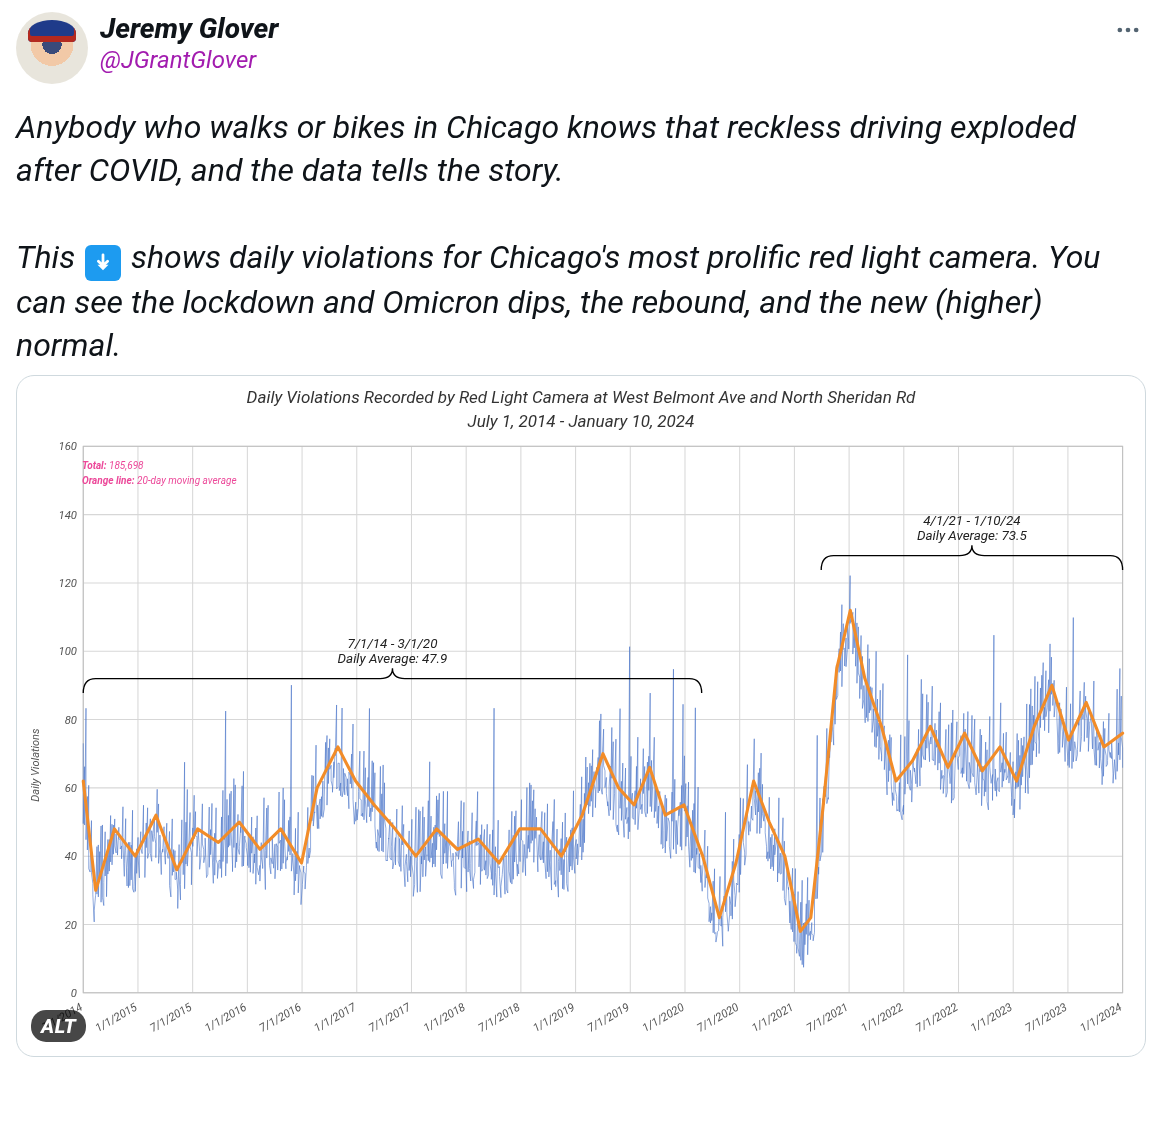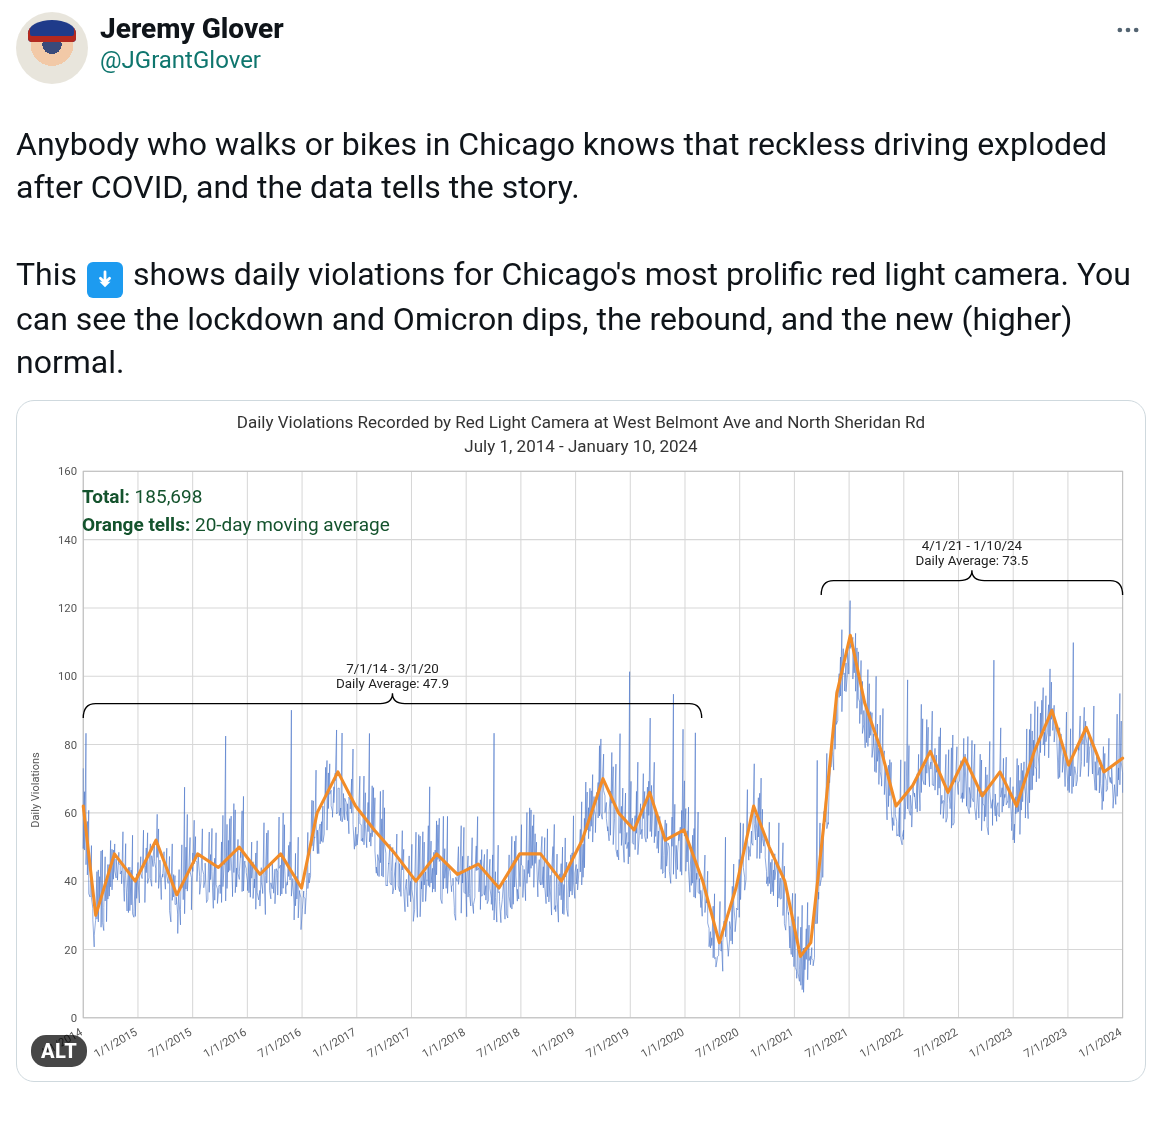--- a/index.html
+++ b/index.html
@@ -3,59 +3,59 @@
 <meta charset="utf-8">
 <style>
   * { box-sizing: border-box; }
   body {
     margin: 0;
     font-family: -apple-system, BlinkMacSystemFont, "Segoe UI", Roboto, Helvetica, Arial, sans-serif;
     background: #fff;
     color: #0f1419;
     width: 1162px;
   }
-  .tweet { padding: 12px 16px 0 16px; }
+  .tweet { padding: 12px 16px 0 16px; font-style: italic; }
   .header { display: flex; align-items: flex-start; gap: 12px; }
   .avatar {
     width: 72px; height: 72px; border-radius: 50%; flex-shrink: 0;
     background: radial-gradient(circle at 50% 45%, #3a4a7a 0 18%, #f2c9a7 18% 40%, #e8e5dc 40% 100%);
     position: relative; overflow: hidden;
   }
   .avatar::after{
     content:""; position:absolute; top:8px; left:12px; width:48px; height:22px;
     background:#1f3b8a; border-radius:50% 50% 4px 4px / 60% 60% 4px 4px;
     box-shadow: 0 -4px 0 2px #b4291f inset;
   }
   .names { display:flex; flex-direction:column; margin-top:2px;}
   .display-name { font-size: 28px; font-weight: 800; line-height:1.1; color:#0f1419;}
-  .handle { font-size: 24px; color:#0f766e; line-height:1.3;}
+  .handle { font-size: 24px; color:#a21caf; line-height:1.3;}
   .more { margin-left:auto; color:#536471; padding:4px;}
   .more svg { display:block; }
-  .body-text { margin-top: 39px; font-size: 32px; line-height: 1.35; color:#0f1419; white-space: pre-wrap;}
+  .body-text { margin-top: 22px; font-size: 32px; line-height: 1.35; color:#0f1419; white-space: pre-wrap;}
   .emoji-box{
     display:inline-flex; align-items:center; justify-content:center;
     width:36px; height:36px; background:#1d9bf0; border-radius:6px; vertical-align:-6px; margin:0 2px;
   }
   .emoji-box svg{display:block;}
   .card {
-    margin-top: 16px;
+    margin-top: 8px;
     border: 1px solid #cfd9de;
     border-radius: 18px;
     overflow: hidden;
     position: relative;
     background:#fff;
   }
   .chart-wrap{ padding: 6px 10px 2px 10px; }
   .chart-title{ text-align:center; font-size:17px; color:#333; line-height:1.4; margin:4px 0 2px 0;}
   .plot-row{display:flex;}
   .ylab{ writing-mode:vertical-rl; transform:rotate(180deg); font-size:11px; color:#555; text-align:center; padding:0 2px 40px 0;}
   .plot{ flex:1; position:relative; }
   svg.chart{ display:block; width:100%; height:auto; }
   .legend-box{
-    position:absolute; top:22px; left:40px; font-size:19px; color:#14532d; line-height:1.5;
+    position:absolute; top:22px; left:40px; font-size:10px; color:#ec4899; line-height:1.5;
     background:rgba(255,255,255,0); max-width:460px;
   }
   .legend-box b{font-weight:700;}
   .alt-badge{
     position:absolute; left:14px; bottom:14px;
     background:rgba(0,0,0,0.72); color:#fff; font-size:20px; font-weight:800;
     padding:4px 10px; border-radius:15px; letter-spacing:0.5px;
   }
   text.tick{ font-size:11px; fill:#555; }
   text.xtick{ font-size:11px; fill:#555; }
@@ -159,20 +159,20 @@
               <path d="M40 334.625L52.096000000000004 440.625L70.24 381L90.4 407.5L110.56 367.75L130.72 420.75L150.88 381L171.04 394.25L191.2 374.375L211.36 400.875L231.52 381L251.67999999999998 414.125L266.8 341.25L286.96000000000004 301.5L304.096 334.625L322.24 357.8125L342.4 381L362.56 407.5L382.72 381L402.88 400.875L423.04 390.9375L443.20000000000005 414.125L463.35999999999996 381L483.52 381L503.68 407.5L523.8399999999999 367.75L544 308.125L559.12 341.25L574.24 357.8125L589.36 321.375L604.48 367.75L622.6239999999999 357.8125L640.768 407.5L656.896 467.125L673.024 414.125L690.16 334.625L705.2800000000001 374.375L720.4000000000001 407.5L735.52 480.375L745.5999999999999 467.125L757.6959999999999 357.8125L770.8 225.3125L783.904 169.00000000000003L798.016 235.25000000000003L814.144 281.625L828.2560000000001 334.625L844.384 314.75L861.52 281.625L878.656 321.375L894.784 288.25L911.92 324.6875L929.056 301.5L945.184 334.625L962.32 281.625L979.456 241.875L995.584 294.875L1012.7199999999999 258.4375L1029.856 301.5L1048 288.25" stroke="#f28c28" stroke-width="3" fill="none" stroke-linejoin="round" stroke-linecap="round"></path>
               <path d="M 40 249.25000000000003 Q 40 235.25000000000003 52 235.25000000000003 L 327.88 235.25000000000003 Q 339.88 235.25000000000003 339.88 225.25000000000003 Q 339.88 235.25000000000003 351.88 235.25000000000003 L 627.76 235.25000000000003 Q 639.76 235.25000000000003 639.76 249.25000000000003" stroke="#000" fill="none" stroke-width="1.3"></path>
               <text x="339.88" y="205.25000000000003" text-anchor="middle" font-size="13" fill="#222">7/1/14 - 3/1/20</text>
               <text x="339.88" y="220.25000000000003" text-anchor="middle" font-size="13" fill="#222">Daily Average: 47.9</text>
               <path d="M 755.68 129.99999999999997 Q 755.68 115.99999999999997 767.68 115.99999999999997 L 889.8399999999999 115.99999999999997 Q 901.8399999999999 115.99999999999997 901.8399999999999 105.99999999999997 Q 901.8399999999999 115.99999999999997 913.8399999999999 115.99999999999997 L 1036 115.99999999999997 Q 1048 115.99999999999997 1048 129.99999999999997" stroke="#000" fill="none" stroke-width="1.3"></path>
               <text x="901.8399999999999" y="85.99999999999997" text-anchor="middle" font-size="13" fill="#222">4/1/21 - 1/10/24</text>
               <text x="901.8399999999999" y="100.99999999999997" text-anchor="middle" font-size="13" fill="#222">Daily Average: 73.5</text>
             </svg>
           <div class="legend-box">
             <div><b>Total:</b> <span>185,698</span></div>
-            <div><b>Orange tells:</b> <span>20-day moving average</span></div>
+            <div><b>Orange line:</b> <span>20-day moving average</span></div>
           </div>
         </div>
       </div>
     </div>
     <div class="alt-badge">ALT</div>
   </div>
 </div>
 
 </body></html>

